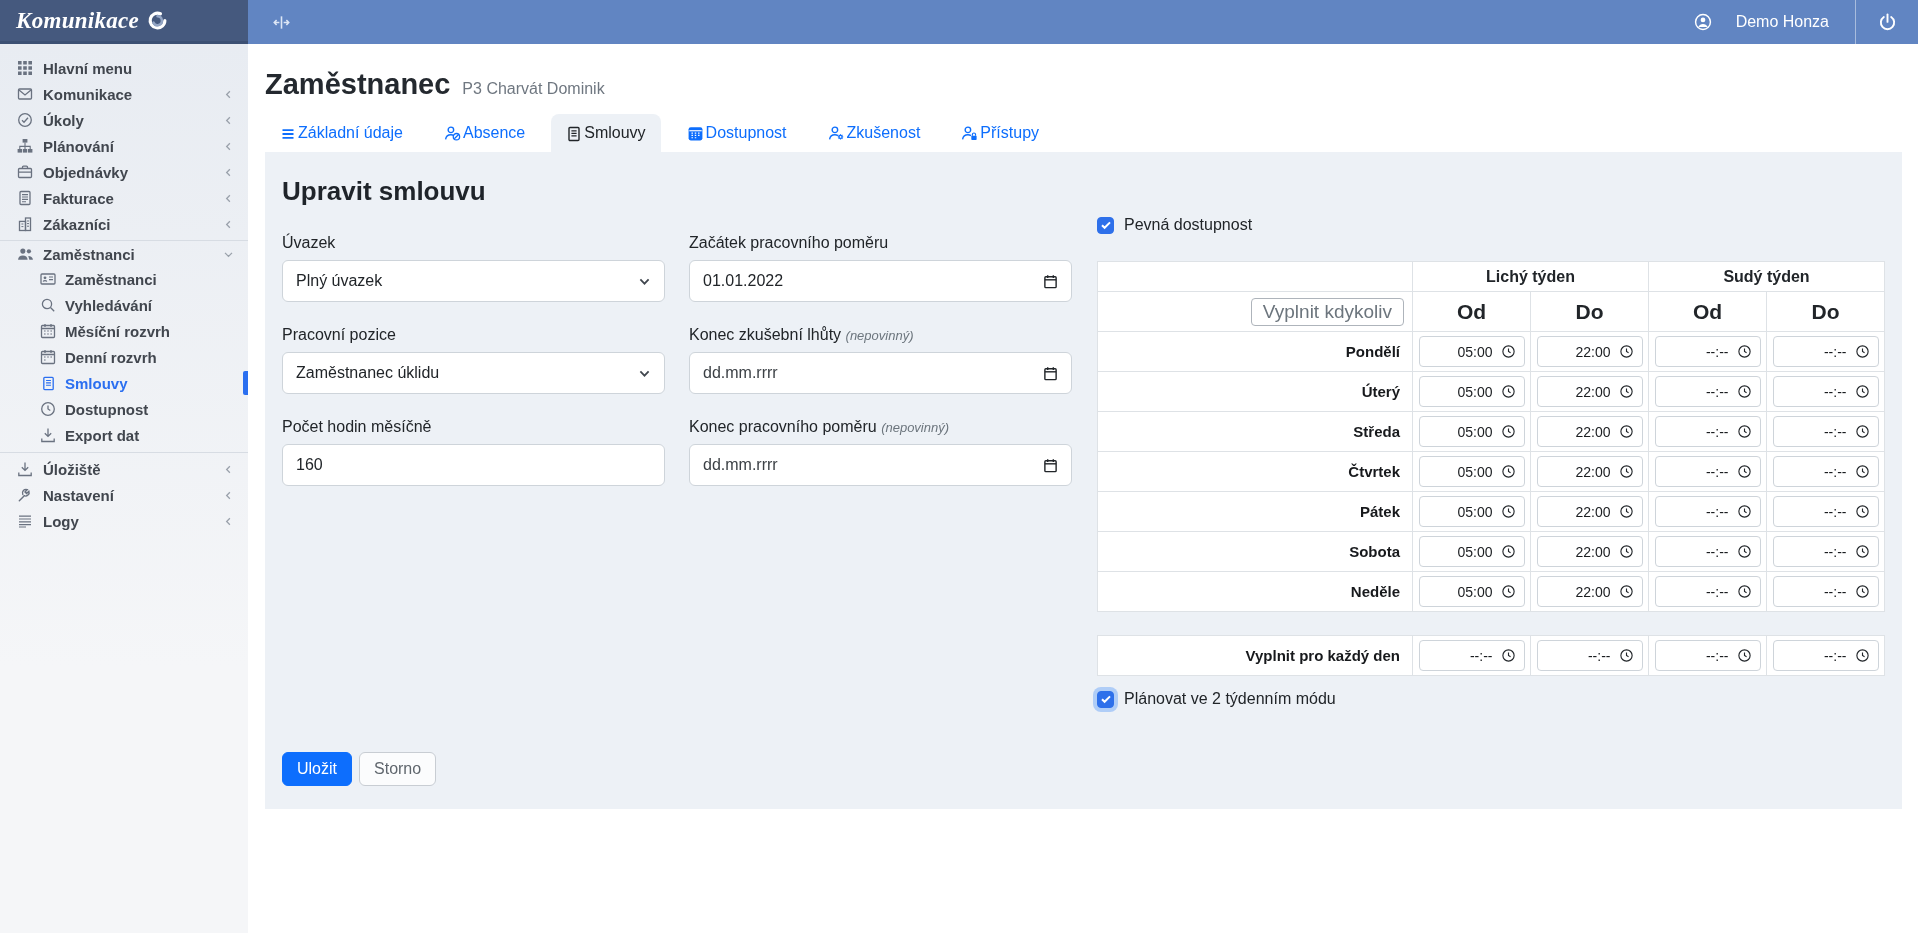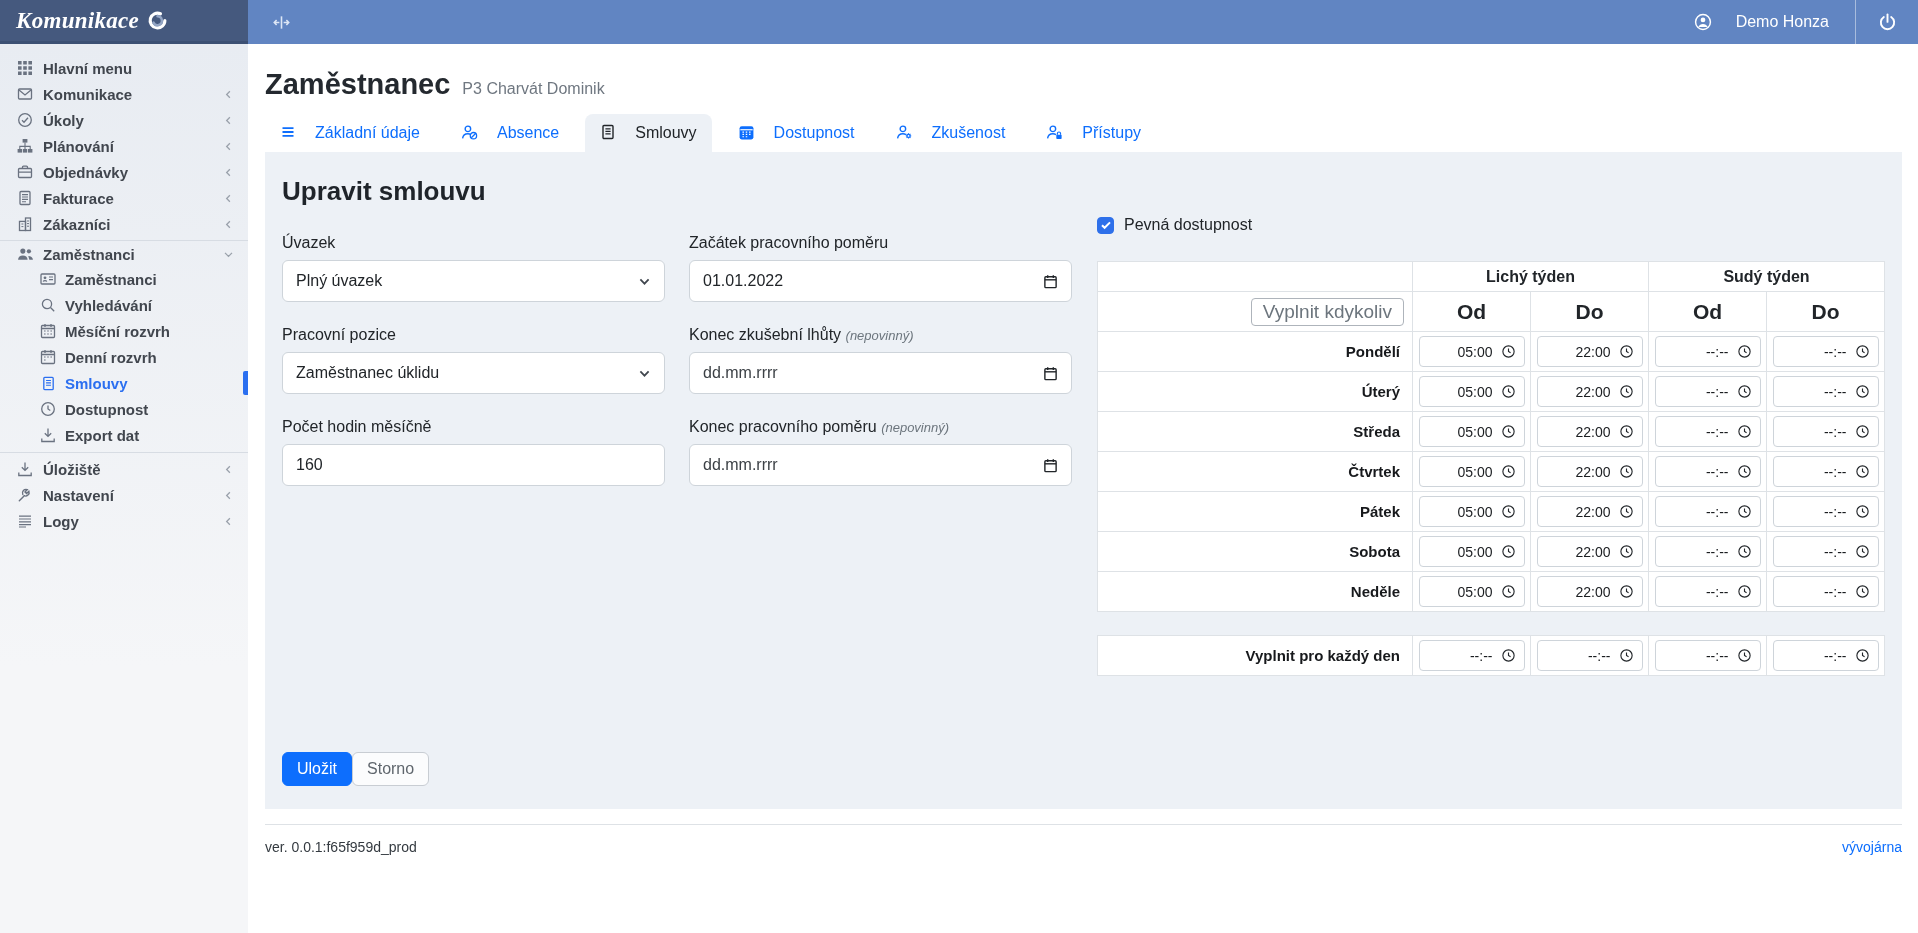--- a/index.html
+++ b/index.html
@@ -31,40 +31,40 @@
   .active-bar{position:absolute;right:0;top:1px;width:5px;height:24px;background:#2b6ff0;border-radius:2px 0 0 2px}
   .group-top{border-top:1px solid #d7dce3;padding-top:2px;margin-top:3px}
   .group-wrap{border-bottom:1px solid #d7dce3;padding-bottom:4px;margin-bottom:3px}
 
   
   .main{padding:0 16px 0 17px;position:relative;background:#fff}
   .page-head{margin-top:24px;display:flex;align-items:baseline;gap:12px}
   .title{font-size:29px;font-weight:700;color:#24292f}
   .subtitle{font-size:16px;color:#6f7780}
   .tabs{display:flex;margin-top:13px;align-items:flex-end}
-  .tab{display:flex;align-items:flex-start;gap:19px;padding:10px 15px;font-size:16px;color:#0d6efd;
+  .tab{display:flex;align-items:flex-end;gap:2px;padding:10px 15px;font-size:16px;color:#0d6efd;
     cursor:pointer;border-radius:8px 8px 0 0;margin-right:11px;white-space:nowrap}
   .tab .t-ic{display:flex}
   .tab.active{background:#edf1f6;color:#212529}
 
   .card{background:#edf1f6;border-radius:0;height:657px;position:relative}
 
   
   .form-area{position:absolute;left:17px;top:24px;width:800px}
   .form-heading{font-size:26px;font-weight:700;color:#1f242a}
   .form-grid{display:grid;grid-template-columns:383px 383px;column-gap:24px;margin-top:27px}
   .fg{margin-bottom:24px}
   .fg .flabel{font-size:16px;color:#212529;margin-bottom:8px;display:block}
   .optional{color:#6c757d;font-style:italic;font-size:13px}
   .control{height:42px;background:#fff;border:1px solid #ced4da;border-radius:6px;display:flex;
     align-items:center;padding:0 13px;font-size:16px;color:#212529;width:100%;cursor:pointer}
   .control .endic{margin-left:auto;display:flex;color:#394049}
   input.control{cursor:text}
   .date-ph{color:#3c4146}
-  .actions{position:absolute;left:17px;bottom:23px;display:flex;}
+  .actions{position:absolute;left:17px;bottom:23px;display:flex;gap:7px}
   .btn{font-size:16px;border-radius:6px;padding:7px 14px;cursor:pointer;font-family:inherit}
   .btn-primary{background:#0d6efd;border:1px solid #0d6efd;color:#fff}
   .btn-light{background:#fbfcfd;border:1px solid #c8cdd3;color:#5f666d}
 
   
   .avail{position:absolute;left:832px;top:64px;width:787px}
   .cb-row{display:flex;align-items:center;gap:10px;font-size:16px;color:#212529}
   .checkbox{width:17px;height:17px;background:#2e70ea;border:1px solid #2e70ea;border-radius:4px;
     display:flex;align-items:center;justify-content:center;cursor:pointer;flex:none}
   .checkbox.glow{box-shadow:0 0 0 4px rgba(13,110,253,.28)}
@@ -851,26 +851,30 @@
                     <span>--:--</span>
                     <svg width="15" height="15" viewBox="0 0 16 16">
                       <use href="#i-clock"></use>
                     </svg>
                   </div>
                 </td>
           </tr>
         </tbody>
           </table>
 
+        <div class="cb-row cb2">
+          <span class="checkbox glow">
+              <svg width="12" height="12" viewBox="0 0 12 12">
+                <use href="#i-check"></use>
+              </svg>
+            </span>
+          <span>Plánovat ve 2 týdenním módu</span>
+        </div>
       </div>
 
       <div class="actions">
         <button class="btn btn-primary">Uložit</button>
         <button class="btn btn-light">Storno</button>
       </div>
     </div>
 
-    <div class="footer">
-      <span class="version">ver. 0.0.1:f65f959d_prod</span>
-      <a class="dev-link">vývojárna</a>
-    </div>
   </div>
 </div>
 
 </body></html>

